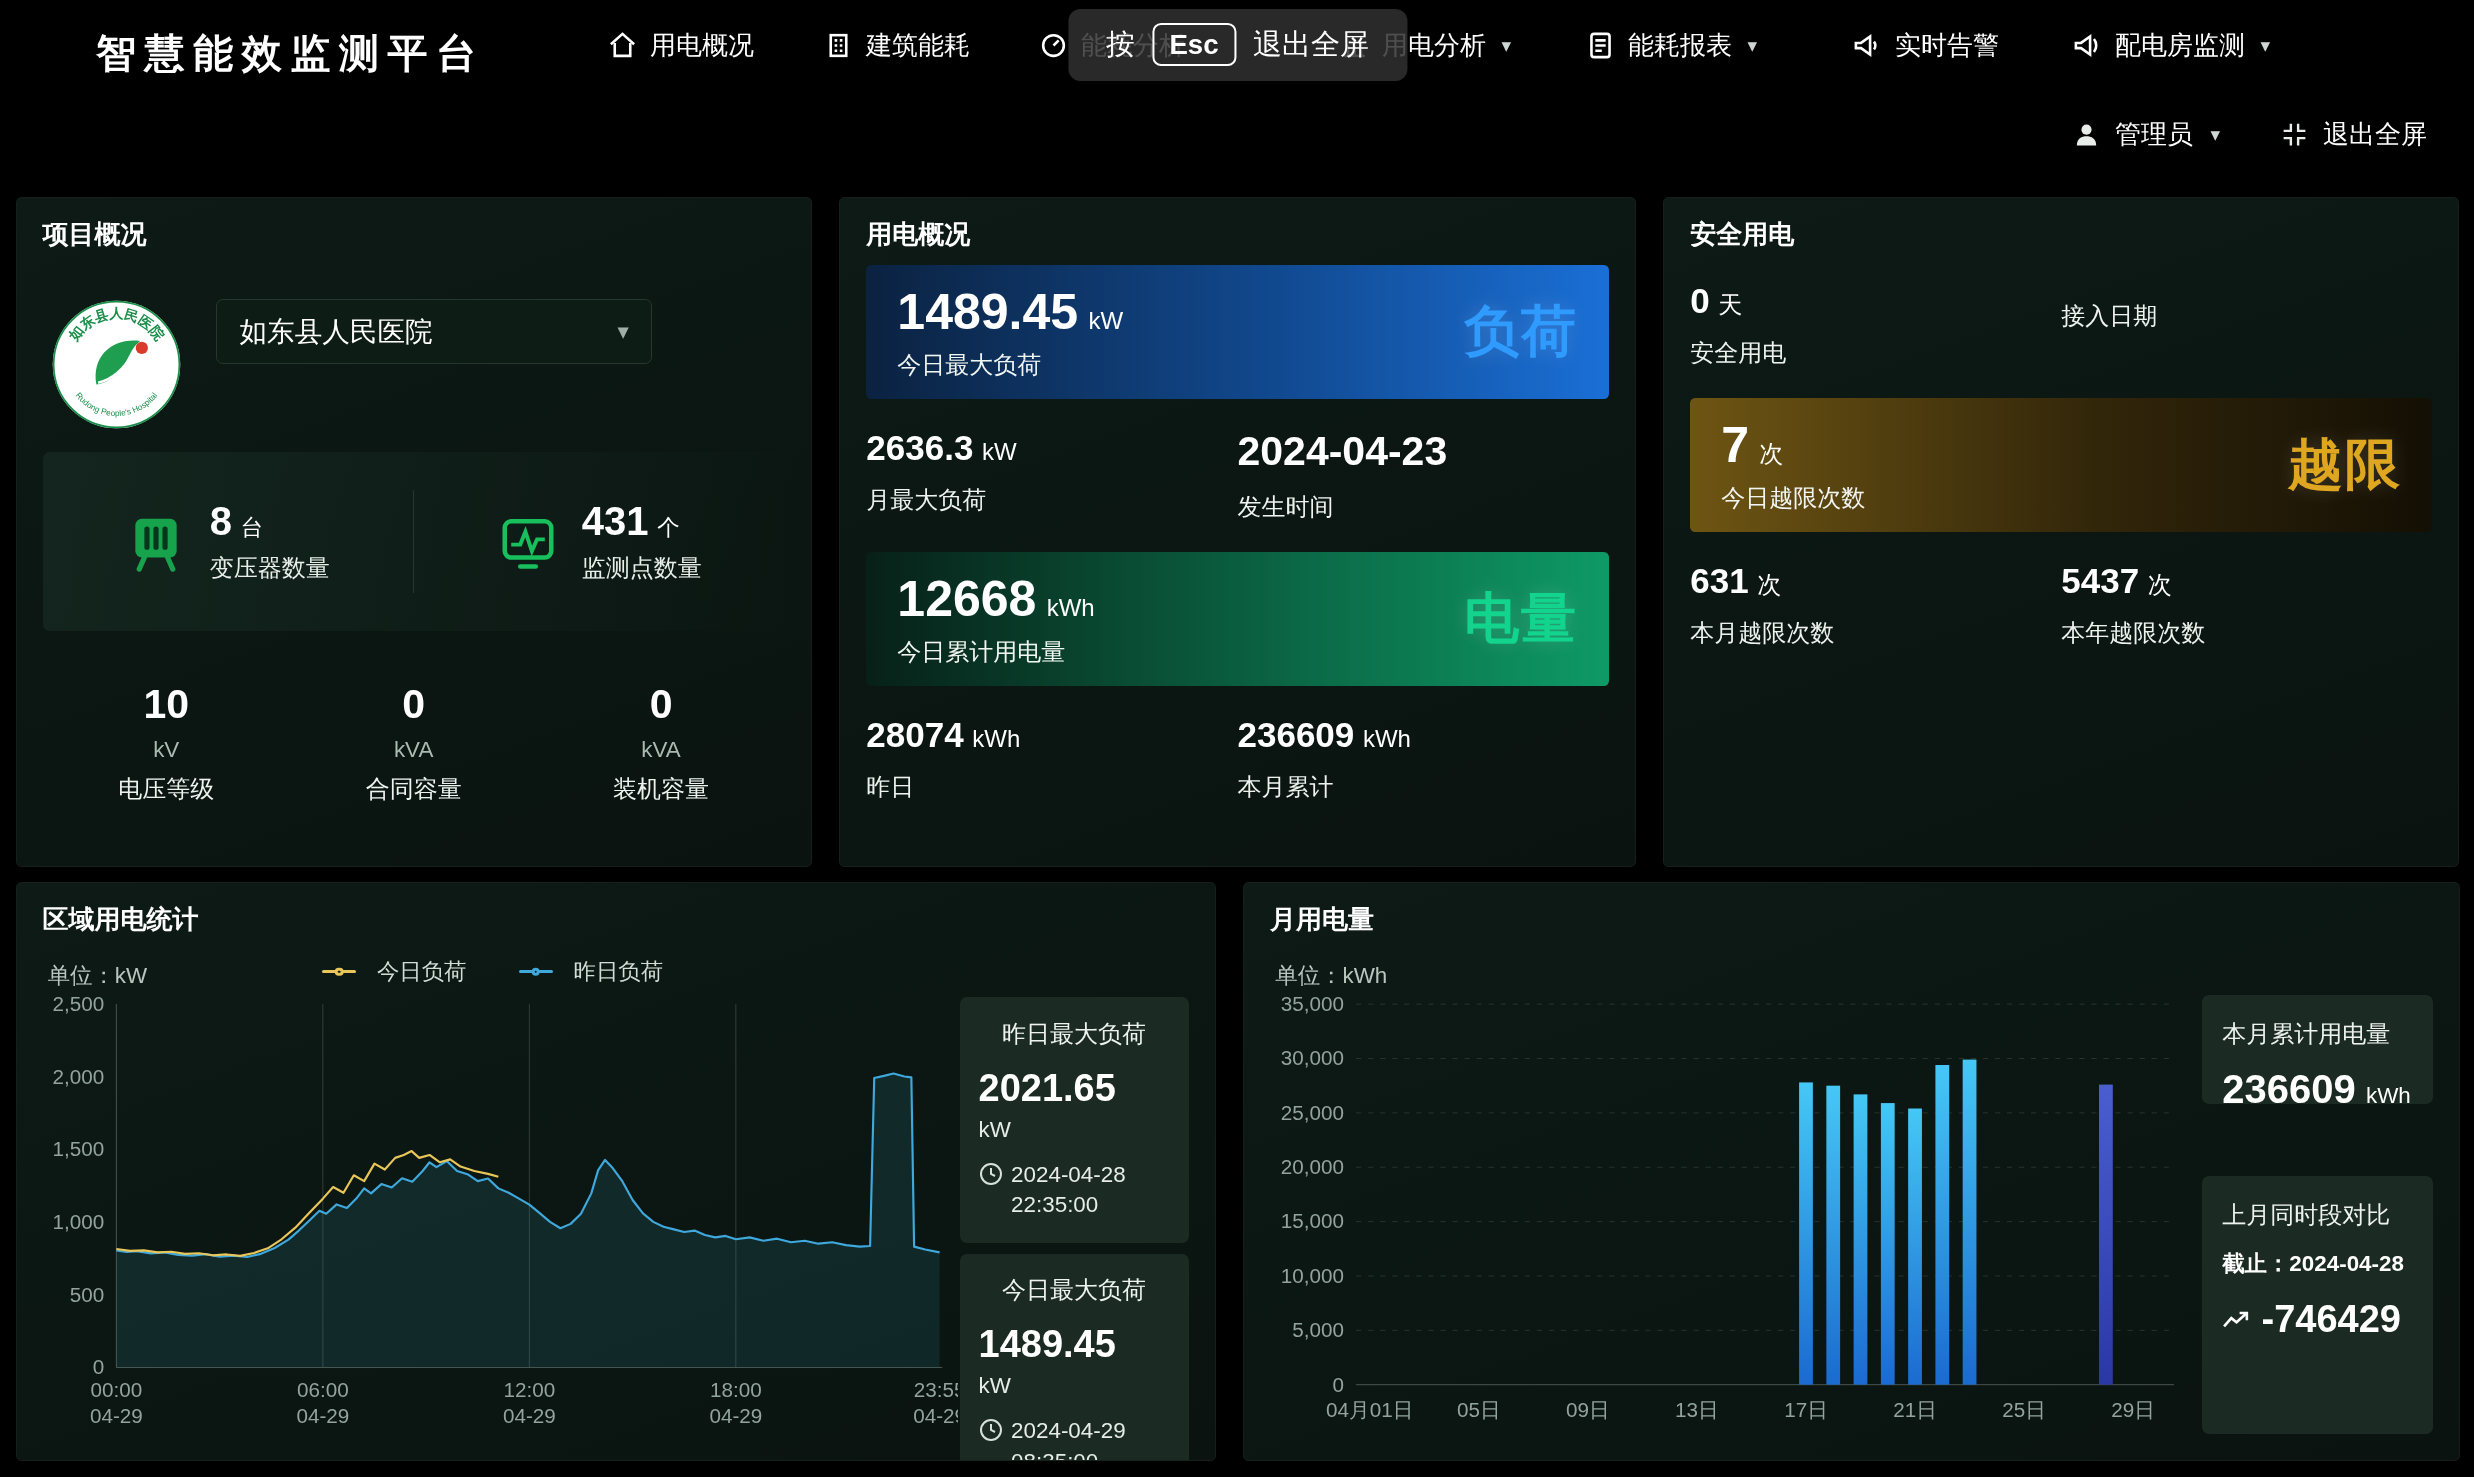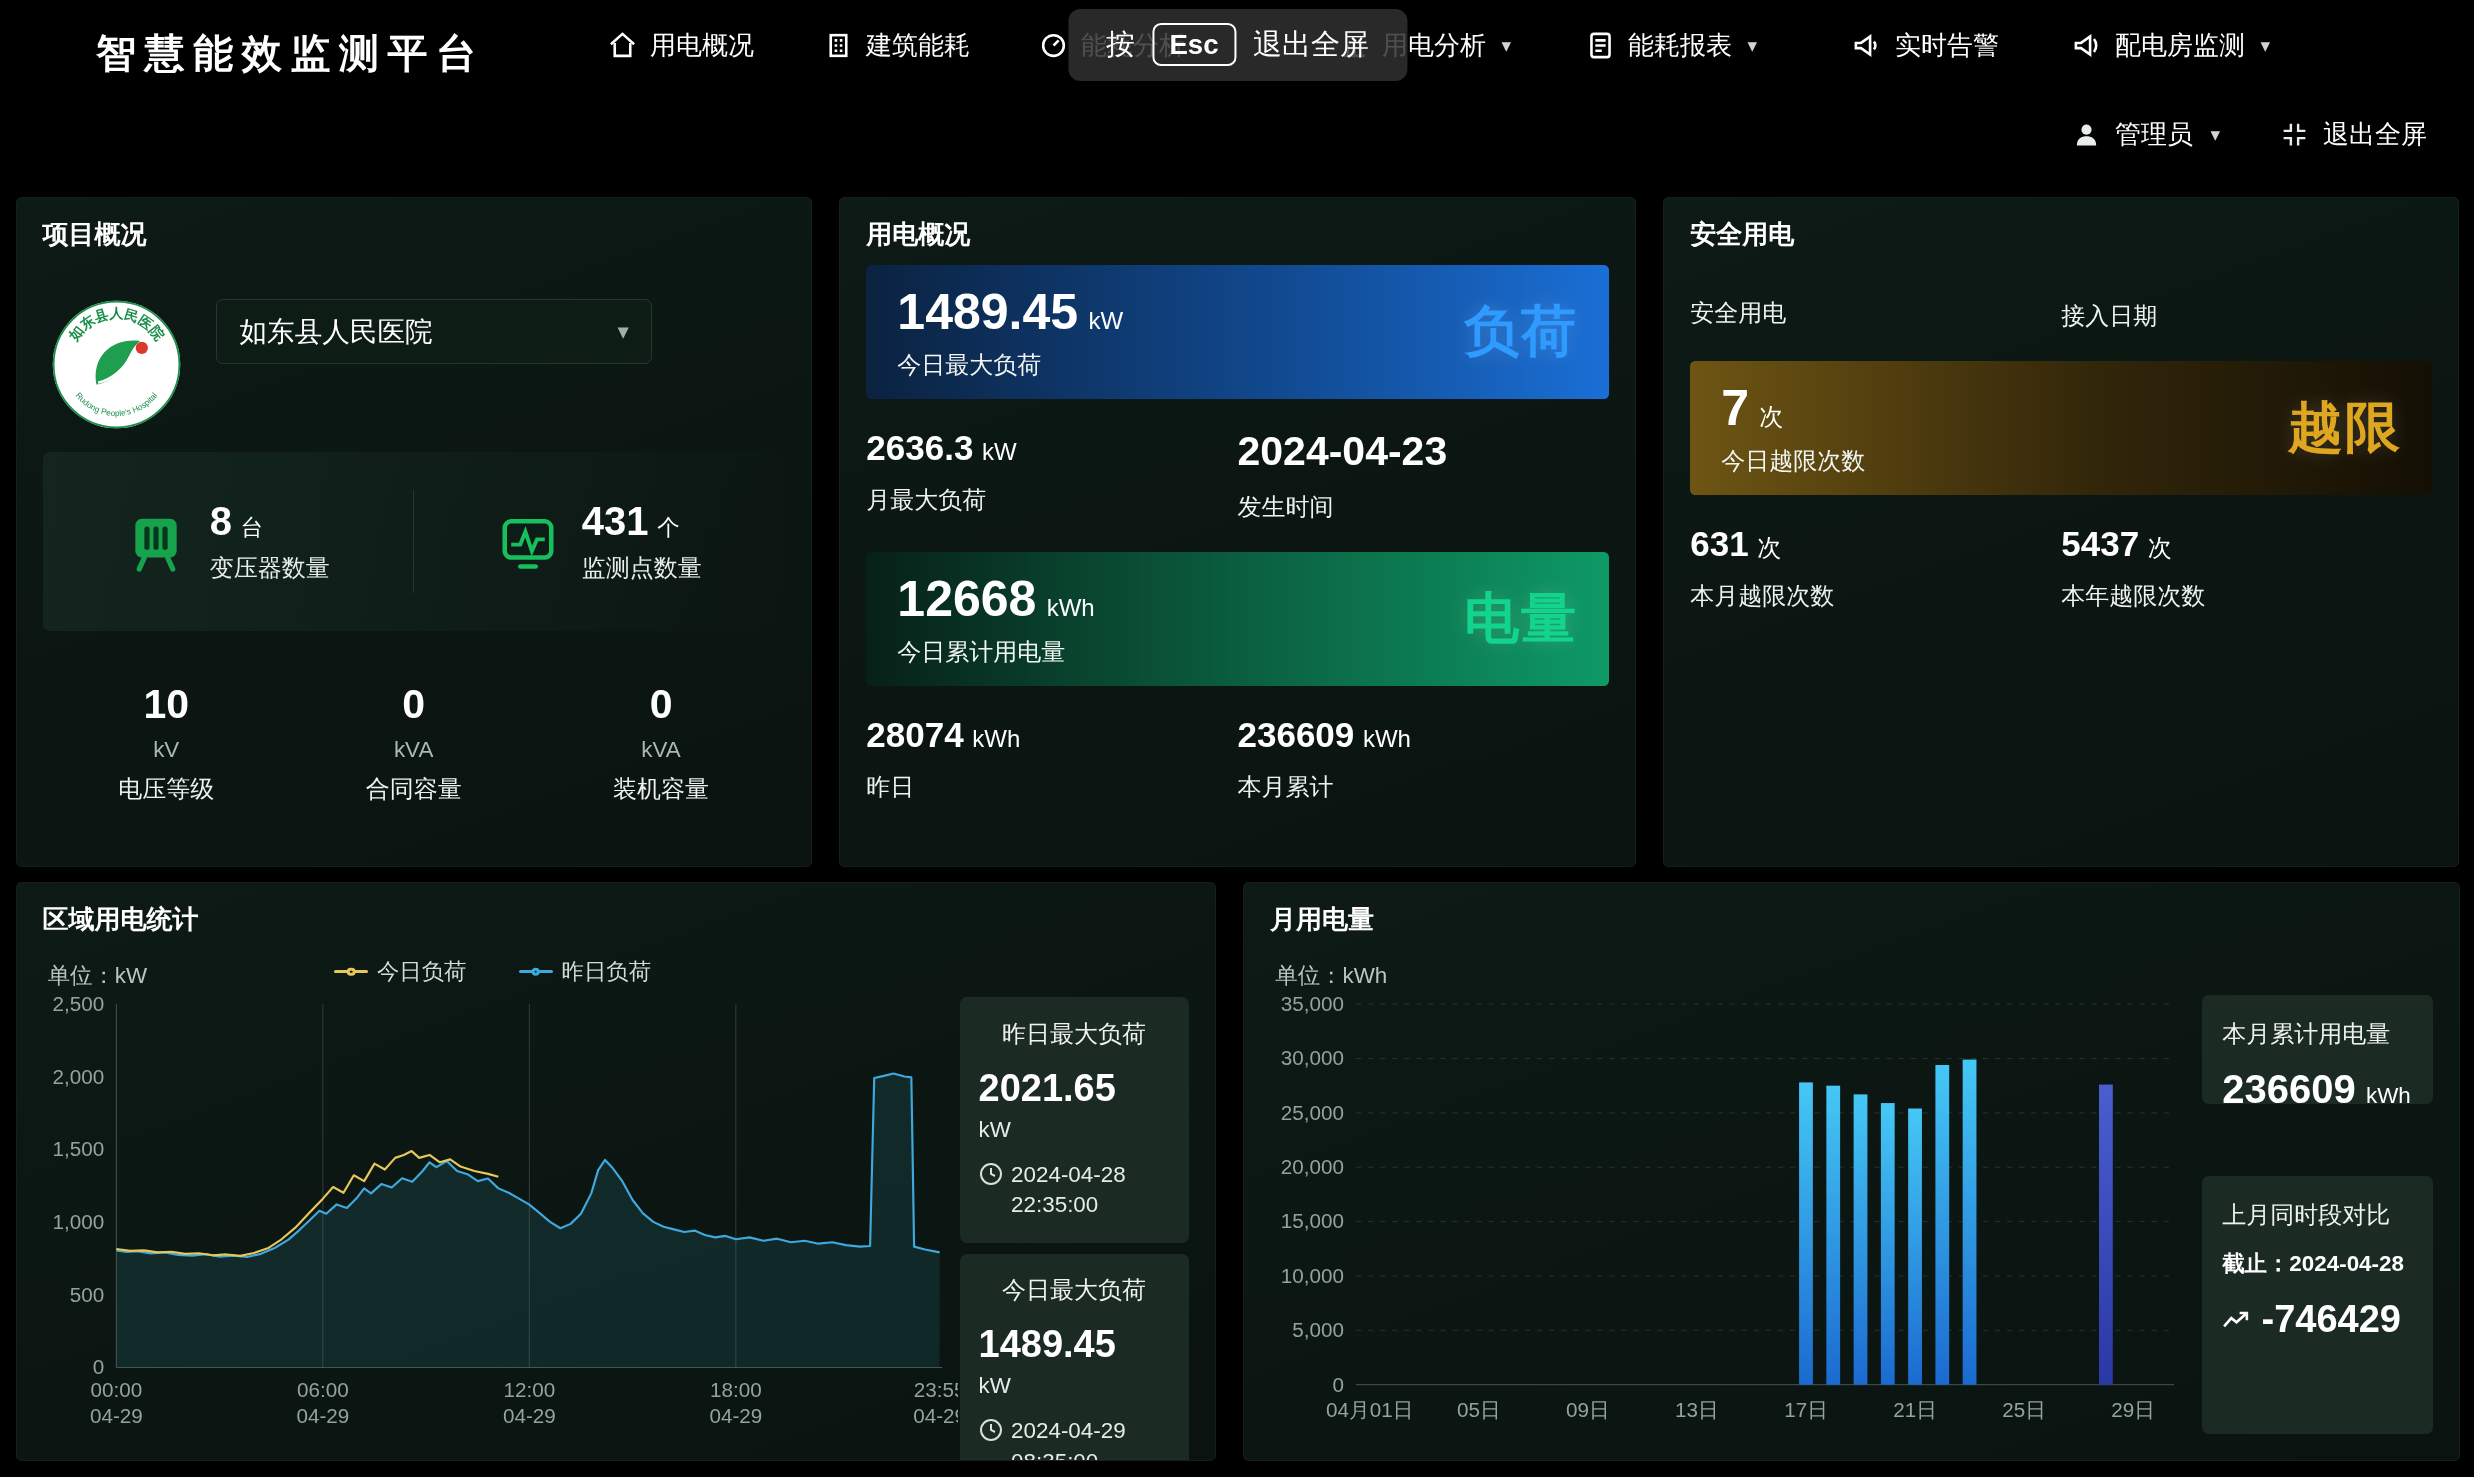--- a/index.html
+++ b/index.html
@@ -66,21 +66,21 @@
   .pu{font-size:24px;margin-left:8.6px;}
   .pair-label{font-size:24px;color:#eef3f0;margin-top:16px;}
   .access-date{margin-top:19px;}
 
   
   .panel-body{display:flex;gap:17px;margin-top:5.2px;}
   .chart-wrap{flex:1;min-width:0;}
   .chart-top{position:relative;height:41px;margin-top:8.6px;}
   .unit-label{position:absolute;left:5.2px;top:8.6px;font-size:22.4px;color:#b9c6c0;}
   .legend{position:absolute;left:0;right:0;top:5.2px;display:flex;justify-content:center;gap:52px;}
-  .legend-item{display:flex;align-items:center;gap:9px;font-size:22.4px;color:#d3dcd7;cursor:pointer;justify-content:center;}
+  .legend-item{display:flex;align-items:center;gap:21px;font-size:22.4px;color:#d3dcd7;cursor:pointer;justify-content:center;}
   .legend-mark{position:relative;width:34px;height:13.8px;display:inline-block;color:#888;}
   .legend-line{position:absolute;left:0;right:0;top:5.2px;height:3.4px;border-radius:1.7px;background:currentColor;}
   .legend-dot{position:absolute;left:50%;top:50%;transform:translate(-50%,-50%);width:8.6px;height:8.6px;border-radius:50%;background:#0c1713;border:3.4px solid currentColor;}
   .axis-label{font-size:24px;fill:#93a39d;}
   .info-col{width:229px;display:flex;flex-direction:column;gap:10.3px;padding-top:55px;}
   .info-box{background:#1b2a23;border-radius:6.9px;padding:20.7px 19px;height:246px;}
   .ib-title{font-size:24px;text-align:center;color:#eef3f0;}
   .ib-value{font-size:38px;font-weight:bold;margin-top:17px;}
   .ib-unit{font-size:22.4px;margin-top:6.9px;color:#e6ece9;}
   .ib-time{display:flex;gap:8.6px;margin-top:17px;font-size:22.4px;color:#e6ece9;line-height:1.35;}
@@ -306,20 +306,21 @@
           <div><span class="pv">236609</span><span class="pu">kWh</span></div>
           <div class="pair-label">本月累计</div>
         </div>
       </div>
     </div>
 
     <div class="card">
       <div class="card-title">安全用电</div>
       <div class="pair-row">
         <div>
+          <div><span class="pv">0</span><span class="pu">天</span></div>
           <div class="pair-label">安全用电</div>
         </div>
         <div>
           <div class="pair-label access-date">接入日期</div>
         </div>
       </div>
       <div class="banner banner-overlimit">
         <div>
           <div><span class="bv">7</span><span class="bu">次</span></div>
           <div class="banner-label">今日越限次数</div>

